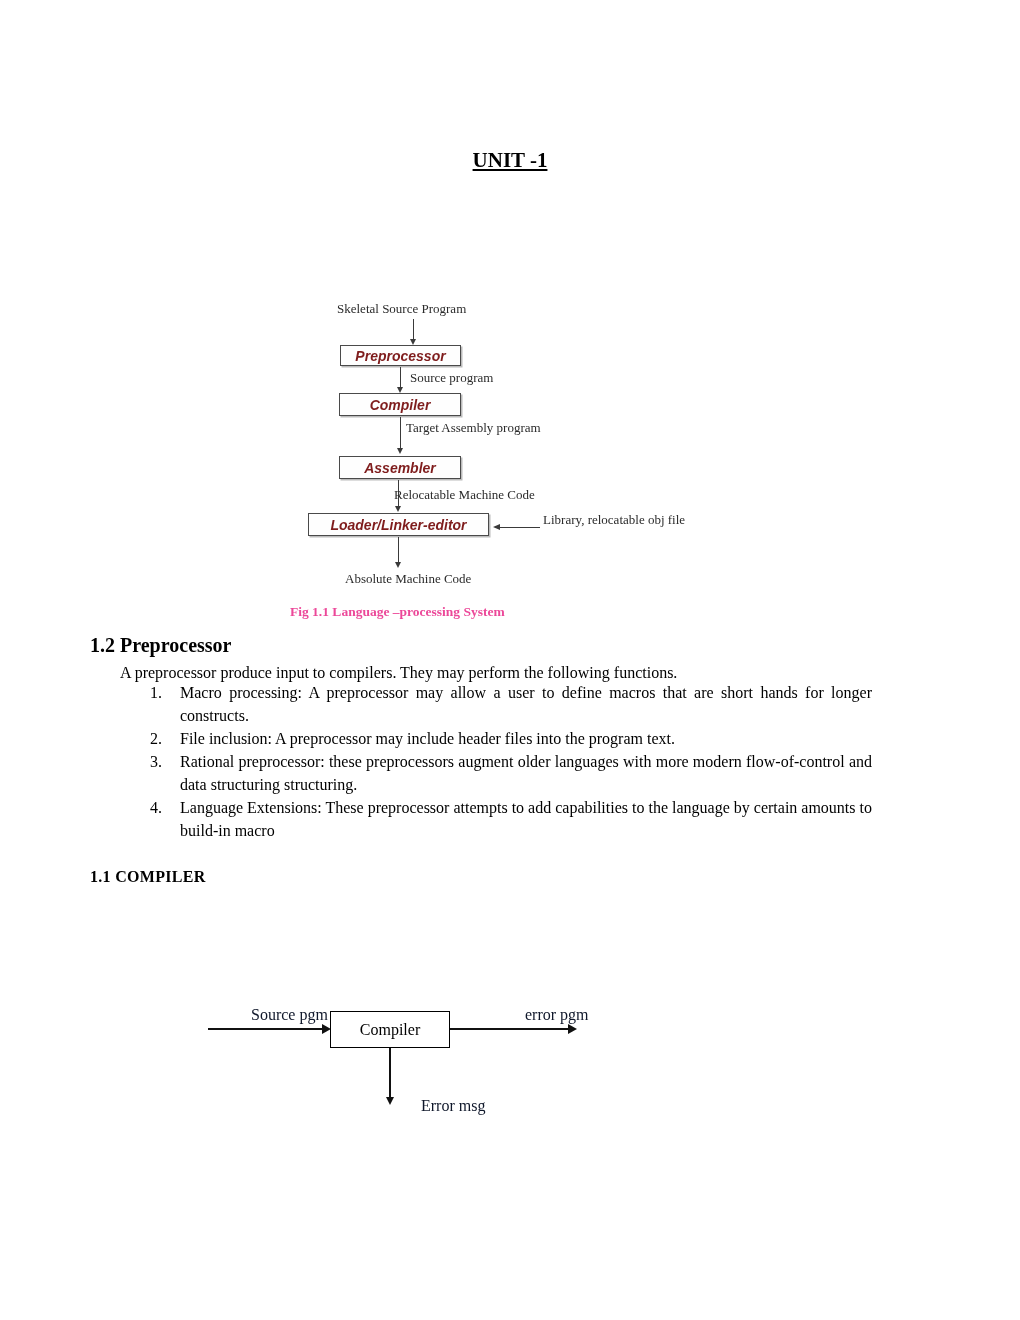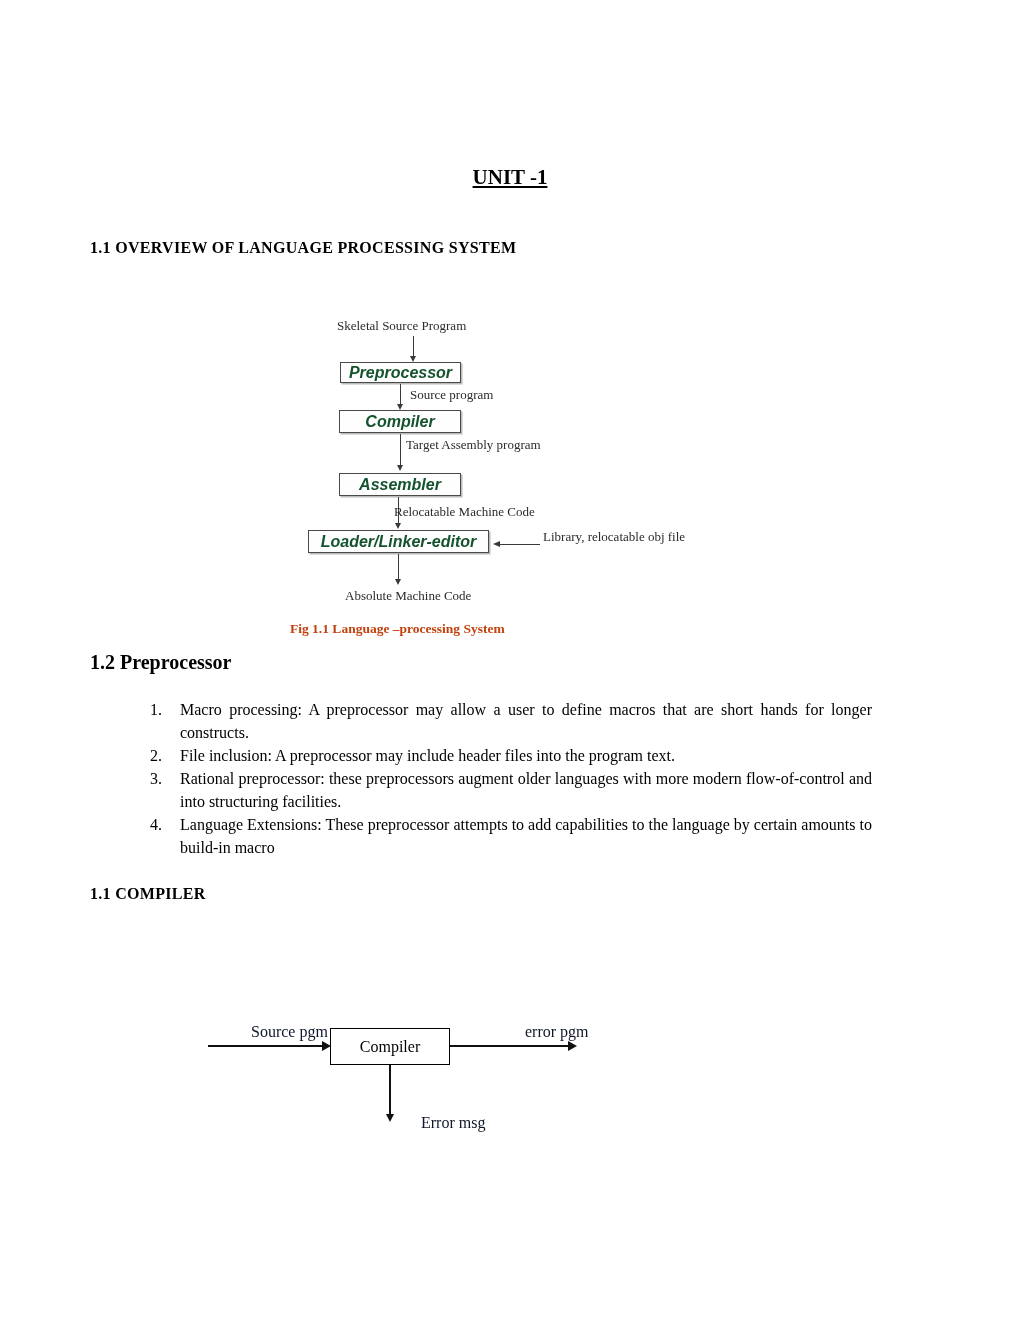--- a/index.html
+++ b/index.html
@@ -1,18 +1,18 @@
 <!DOCTYPE html>
 <html><head>
 <meta charset="utf-8">
 <style>
   * { margin:0; padding:0; box-sizing:border-box; }
   html,body { background:#ffffff; }
   .page {
-    position:relative; width:1020px; height:1120px; margin:17px auto;
+    position:relative; width:1020px; height:1120px; margin:0 auto;
     background:#ffffff; overflow:hidden;
     font-family:"Liberation Serif", serif; color:#000;
   }
 
   
   .title {
     position:absolute; left:0; right:0; top:148px; text-align:center;
     font-size:21px; font-weight:bold; text-decoration:underline;
   }
   .h-caps { position:absolute; font-size:16px; font-weight:bold; letter-spacing:.3px; }
@@ -24,27 +24,27 @@
   .olist { position:absolute; left:150px; top:681px; width:722px; font-size:16px; line-height:23px; }
   .oitem { display:flex; }
   .onum  { width:30px; flex:none; }
   .otext { flex:1; text-align:justify; }
 
   
   .flabel {
     position:absolute; white-space:nowrap; font-size:13px; color:#2b2b2b;
     font-family:"Liberation Serif", serif;
   }
-  .fcaption { position:absolute; white-space:nowrap; font-size:13.5px; font-weight:bold; color:#c2410c; }
+  .fcaption { position:absolute; white-space:nowrap; font-size:13.5px; font-weight:bold; color:#ec4899; }
   .fbox {
     position:absolute; border:1px solid #4a4a4a; background:#fefefe;
     box-shadow:1.5px 1.5px 0 rgba(60,60,60,.35);
     display:flex; align-items:center; justify-content:center;
     font-family:"Liberation Sans", sans-serif; font-weight:bold; font-style:italic;
-    font-size:16px; color:#14532d; white-space:nowrap;
+    font-size:14px; color:#7f1d1d; white-space:nowrap;
   }
   .arrow-v { position:absolute; width:0; border-left:1px solid #3a3a3a; }
   .arrow-v::after {
     content:""; position:absolute; left:-4px; bottom:-6px; width:0; height:0;
     border:3.5px solid transparent; border-top:6px solid #3a3a3a; border-bottom:none;
   }
   .arrow-left { position:absolute; height:0; border-top:1px solid #3a3a3a; }
   .arrow-left::before {
     content:""; position:absolute; left:-7px; top:-4px; width:0; height:0;
     border:3.5px solid transparent; border-right:7px solid #3a3a3a; border-left:none;
@@ -68,21 +68,20 @@
     border:4px solid transparent; border-top:8px solid #111; border-bottom:none;
   }
 </style>
 </head>
 <body>
 
 <div class="page">
 
   <div class="title">UNIT -1</div>
 
-  <div class="h-caps" style="left:90px; top:222px;">1.1 OVERVIEW OF LANGUAGE PROCESSING SYSTEM</div>
 
   <div>
     <div class="flabel" style="left:337px; top:301px;text-align:right;">Skeletal Source Program</div>
 
     <div class="arrow-v" style="left:413px; top:319px; height:20px;"></div>
 
     <div class="fbox" style="left:340px; top:345px; width:121px; height:21px;">Preprocessor</div>
 
     <div class="arrow-v" style="left:400px; top:367px; height:20px;"></div>
     <div class="flabel" style="left:410px; top:370px;">Source program</div>
@@ -102,33 +101,34 @@
     <div class="arrow-left" style="left:500px; top:527px; width:40px;"></div>
     <div class="flabel" style="left:543px; top:512px;">Library, relocatable obj file</div>
 
     <div class="arrow-v" style="left:398px; top:537px; height:25px;"></div>
     <div class="flabel" style="left:345px; top:571px;">Absolute Machine Code</div>
 
     <div class="fcaption" style="left:290px; top:604px;">Fig 1.1 Language –processing System</div>
   </div>
 
   <div class="h-big" style="left:90px; top:634px;">1.2 Preprocessor</div>
+  <div class="para" style="left:120px; top:661px; width:752px;">A preprocessor produce input to compilers. They may perform the following functions.</div>
 
   <div class="olist">
     <div class="oitem">
       <span class="onum">1.</span>
       <span class="otext">Macro processing: A preprocessor may allow a user to define macros that are short hands for longer constructs.</span>
     </div>
     <div class="oitem">
       <span class="onum">2.</span>
       <span class="otext">File inclusion: A preprocessor may include header files into the program text.</span>
     </div>
     <div class="oitem">
       <span class="onum">3.</span>
-      <span class="otext">Rational preprocessor: these preprocessors augment older languages with more modern flow-of-control and into structuring facilities.</span>
+      <span class="otext">Rational preprocessor: these preprocessors augment older languages with more modern flow-of-control and data structuring structuring.</span>
     </div>
     <div class="oitem">
       <span class="onum">4.</span>
       <span class="otext">Language Extensions: These preprocessor attempts to add capabilities to the language by certain amounts to build-in macro</span>
     </div>
   </div>
 
   <div class="h-caps" style="left:90px; top:868px;">1.1 COMPILER</div>
 
   <div>

